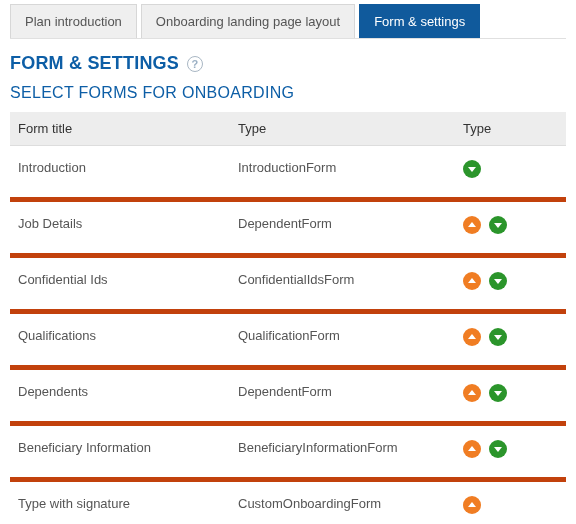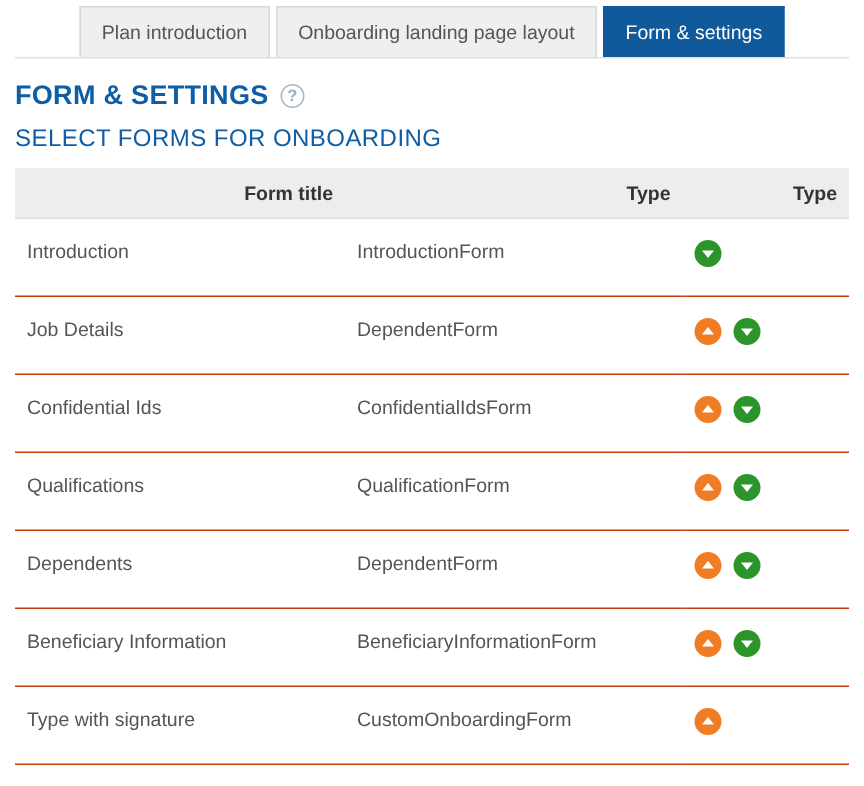--- a/index.html
+++ b/index.html
@@ -9,21 +9,20 @@
     color: #444;
     width: 576px;
     background: #fff;
   }
   .container { padding: 0 10px 12px 10px; }
   .tabs {
     display: flex;
     border-bottom: 1px solid #e0e0e0;
     gap: 4px;
     padding-top: 4px;
-    justify-content: center;
   }
   .tab {
     padding: 9px 14px;
     background: #efefef;
     color: #555;
     border: 1px solid #d7d7d7;
     border-bottom: none;
     cursor: pointer;
     font-size: 13px;
   }
@@ -57,31 +56,31 @@
     color: #0d5ea6;
     font-size: 16px;
     letter-spacing: 0.3px;
     margin-bottom: 10px;
   }
   table {
     width: 100%;
     border-collapse: collapse;
   }
   thead th {
-    text-align: right;
+    text-align: left;
     background: #ededed;
     color: #333;
     font-size: 13px;
-    font-weight: 700;
+    font-weight: 400;
     padding: 9px 8px;
     border-bottom: 1px solid #ddd;
   }
   tbody td {
     padding: 14px 8px 19px 8px;
-    border-bottom: 1px solid #c2410c;
+    border-bottom: 5px solid #c2410c;
     color: #555;
     vertical-align: top;
   }
   .col-title { width: 220px; }
   .col-type  { width: 225px; }
   .order-cell { display: flex; gap: 8px; }
   .arrow-btn {
     width: 18px; height: 18px;
     border-radius: 50%;
     display: inline-flex;

